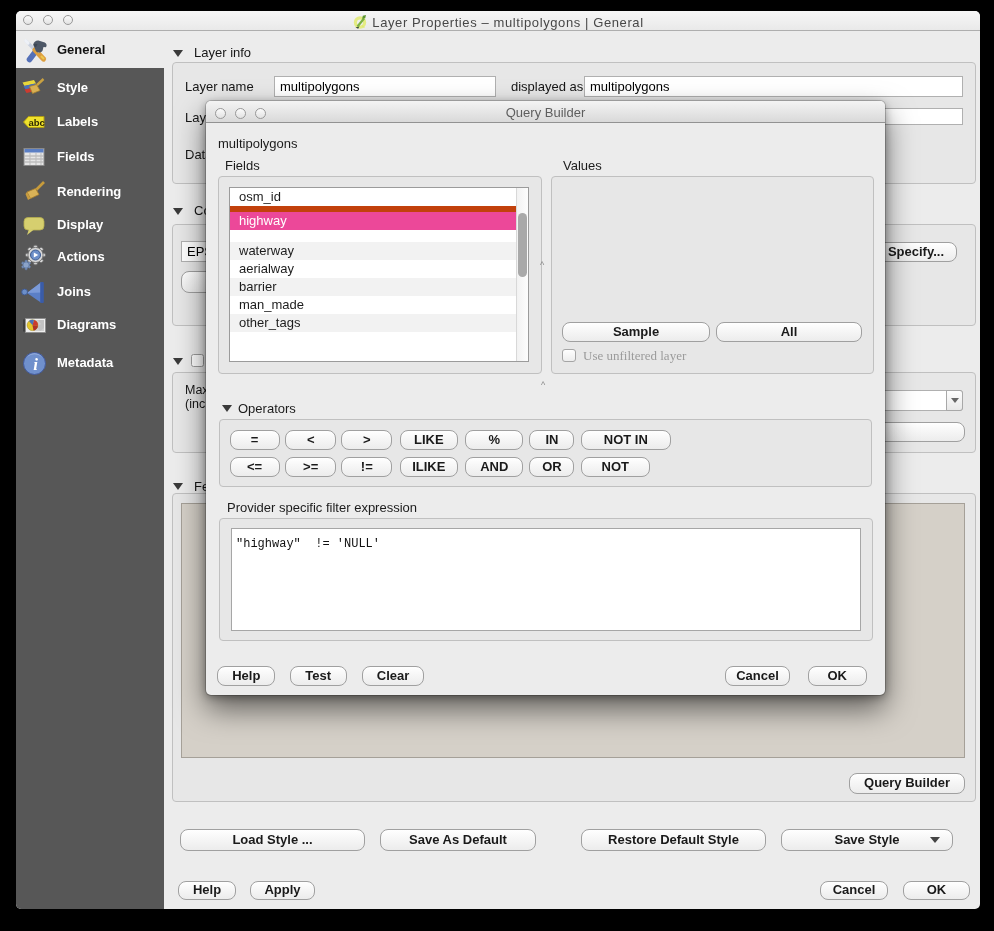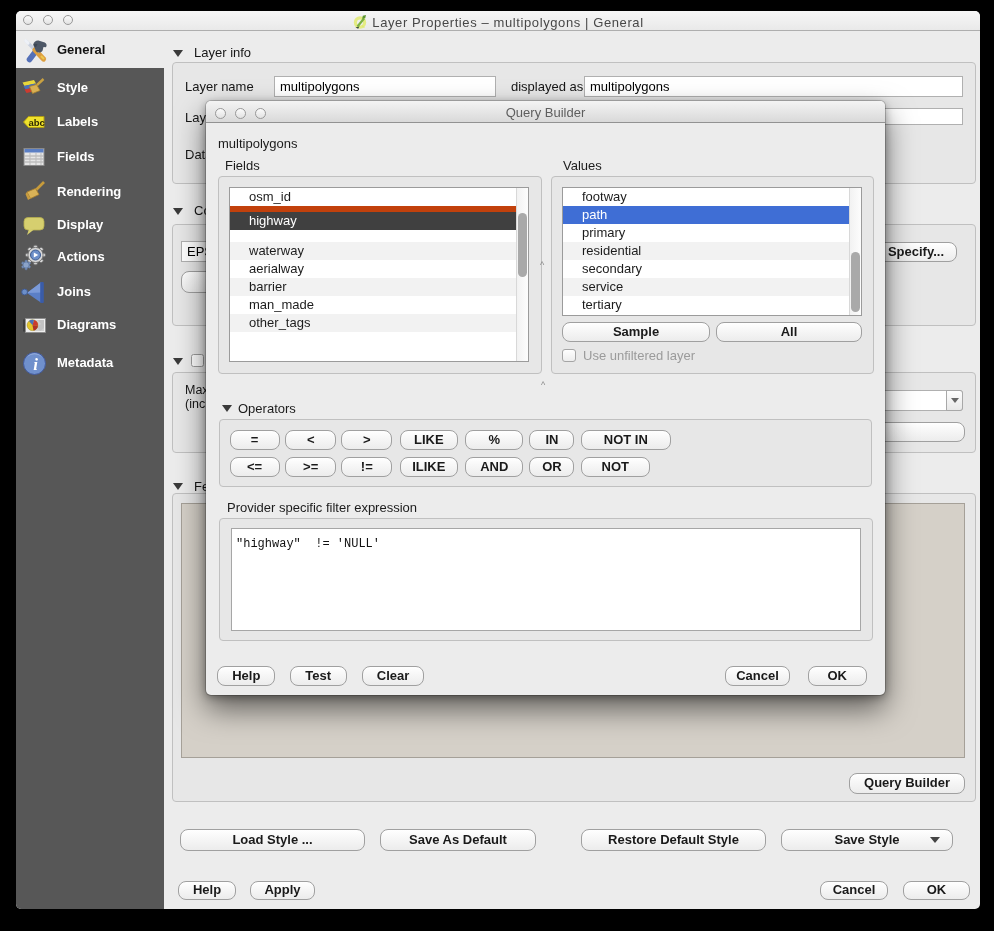--- a/index.html
+++ b/index.html
@@ -13,21 +13,21 @@
 .sbitem{position:absolute;left:0;width:100%;height:34px;color:#fff;}
 .sbitem .lbl{position:absolute;left:41px;top:50%;margin-top:-8px;font-size:13px;font-weight:600;}
 .sbitem svg{position:absolute;left:5px;top:50%;margin-top:-13px;}
 .sbsel{background:#ececec;}
 .sbsel .lbl{color:#111;}
 .tri{position:absolute;width:0;height:0;border-left:5.5px solid transparent;border-right:5.5px solid transparent;border-top:7px solid #3a3a3a;}
 .gbox{position:absolute;background:#e7e7e7;border:1px solid #c0c0c0;border-radius:4px;}
 .inp{position:absolute;background:#fff;border:1px solid #b0b0b0;font-size:13px;padding:2px 5px;line-height:15px;color:#000;}
 .btn{position:absolute;background:linear-gradient(#ffffff,#f6f6f6 45%,#ececec);border:1px solid #a0a0a0;border-radius:8px;font-size:13px;font-weight:600;text-align:center;color:#1a1a1a;}
 .lbl2{position:absolute;font-size:13px;color:#161616;line-height:14px;}
-.row{position:absolute;left:0;width:100%;height:18px;line-height:18px;padding-left:19px;}
+.row{position:absolute;left:0;width:100%;height:18px;line-height:18px;padding-left:9px;}
 </style>
 </head>
 <body>
 <div id="win">
   <div id="tbar">
     <div class="tl" style="left:7px;"></div>
     <div class="tl" style="left:26.5px;"></div>
     <div class="tl" style="left:46.5px;"></div>
     <div id="ttext"><svg width="16" height="16" viewBox="0 0 16 16" style="vertical-align:-3px;margin-right:4px;">
           <circle cx="8" cy="8.5" r="4.6" fill="none" stroke="#e4ec83" stroke-width="3.2"></circle>
@@ -211,46 +211,35 @@
   <div class="tl" style="left:48.5px;top:6.5px;width:11px;height:11px;"></div>
   <div style="position:absolute;top:3.5px;width:100%;text-align:center;font-size:13px;color:#5e5e5e;">Query Builder</div>
   <div style="position:absolute;left:12px;top:35px;font-size:13px;">multipolygons</div>
   <div style="position:absolute;left:19px;top:57px;font-size:13px;">Fields</div>
   <div style="position:absolute;left:357px;top:57px;font-size:13px;">Values</div>
 
   <div class="gbox" style="left:12px;top:74.5px;width:324px;height:198px;"></div>
   <div style="position:absolute;left:23px;top:86px;width:300px;height:175px;background:#fff;border:1px solid #9b9b9b;overflow:hidden;">
     <div class="row" style="top:0px;">osm_id</div>
     <div class="row" style="top:18px;background:#c2410c;">name</div>
-    <div class="row" style="top:24px;background:#404040;color:#fff;">highway</div>
+    <div class="row" style="top:24px;background:#ec4899;color:#fff;">highway</div>
     <div class="row" style="top:54px;background:#f2f2f2;">waterway</div>
     <div class="row" style="top:72px;">aerialway</div>
     <div class="row" style="top:90px;background:#f2f2f2;">barrier</div>
     <div class="row" style="top:108px;">man_made</div>
     <div class="row" style="top:126px;background:#f2f2f2;">other_tags</div>
     <div style="position:absolute;right:0;top:0;width:12px;height:100%;background:linear-gradient(90deg,#f2f2f2,#fdfdfd);border-left:1px solid #d8d8d8;"></div>
     <div style="position:absolute;right:1.5px;top:25px;width:9px;height:64px;background:#a9a9a9;border-radius:5px;"></div>
   </div>
 
   <div class="gbox" style="left:345px;top:74.5px;width:323px;height:198px;"></div>
-  <div style="position:absolute;left:356px;top:86px;width:300px;height:129px;background:#fff;border:1px solid #9b9b9b;overflow:hidden;">
-    <div class="row" style="top:0px;">footway</div>
-    <div class="row" style="top:18px;background:#3f6ed5;color:#fff;">path</div>
-    <div class="row" style="top:36px;">primary</div>
-    <div class="row" style="top:54px;background:#f2f2f2;">residential</div>
-    <div class="row" style="top:72px;">secondary</div>
-    <div class="row" style="top:90px;background:#f2f2f2;">service</div>
-    <div class="row" style="top:108px;">tertiary</div>
-    <div style="position:absolute;right:0;top:0;width:12px;height:100%;background:linear-gradient(90deg,#f2f2f2,#fdfdfd);border-left:1px solid #d8d8d8;"></div>
-    <div style="position:absolute;right:1.5px;top:64px;width:9px;height:60px;background:#a9a9a9;border-radius:5px;"></div>
-  </div>
   <div class="btn" style="left:356px;top:221px;width:148px;height:20px;line-height:18px;">Sample</div>
   <div class="btn" style="left:510px;top:221px;width:146px;height:20px;line-height:18px;">All</div>
   <div style="position:absolute;left:356px;top:247.5px;width:13.5px;height:13.5px;background:linear-gradient(#fefefe,#ededed);border:1px solid #a5a5a5;border-radius:3px;"></div>
-  <div style="position:absolute;left:377px;top:247px;font-size:13px;color:#9b9b9b;">Use unfiltered layer</div>
+  <div style="position:absolute;left:377px;top:247px;font-size:13px;color:#9b9b9b;font-family:Liberation Serif, serif;">Use unfiltered layer</div>
   <div style="position:absolute;left:334px;top:162px;width:9px;height:5px;color:#8a8a8a;font-size:9px;line-height:5px;">^</div>
   <div style="position:absolute;left:335px;top:282px;width:9px;height:5px;color:#8a8a8a;font-size:9px;line-height:5px;">^</div>
 
   <div class="tri" style="left:16px;top:304px;"></div>
   <div style="position:absolute;left:32px;top:300px;font-size:13px;">Operators</div>
   <div class="gbox" style="left:12.6px;top:317.5px;width:653.4px;height:68.5px;"></div>
   <div class="btn" style="left:23.6px;top:329px;width:50px;height:20px;line-height:18px;">=</div>
   <div class="btn" style="left:79.2px;top:329px;width:51px;height:20px;line-height:18px;">&lt;</div>
   <div class="btn" style="left:135.3px;top:329px;width:51px;height:20px;line-height:18px;">&gt;</div>
   <div class="btn" style="left:193.8px;top:329px;width:58px;height:20px;line-height:18px;">LIKE</div>

